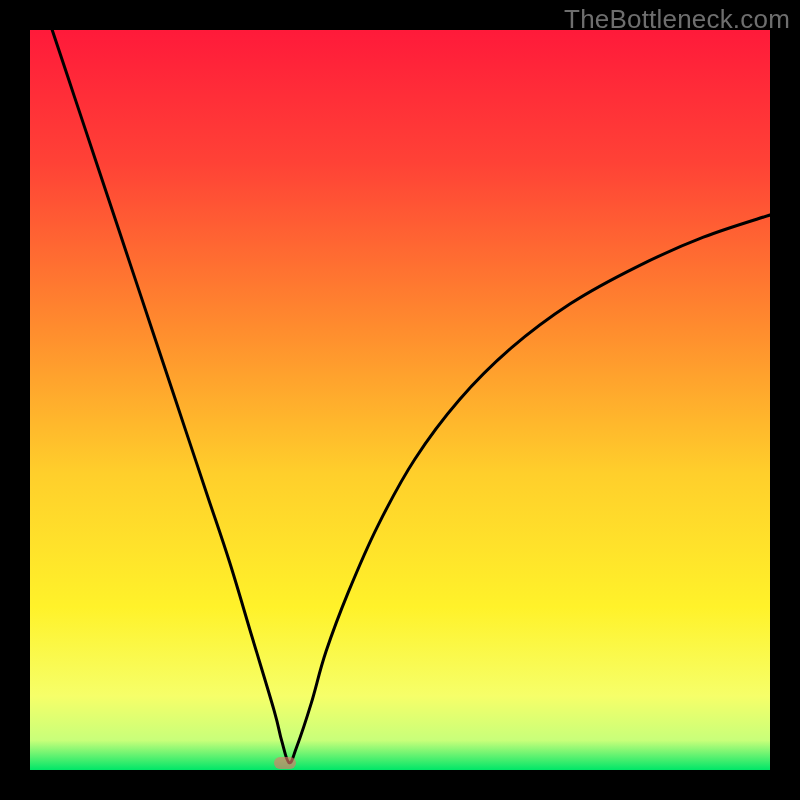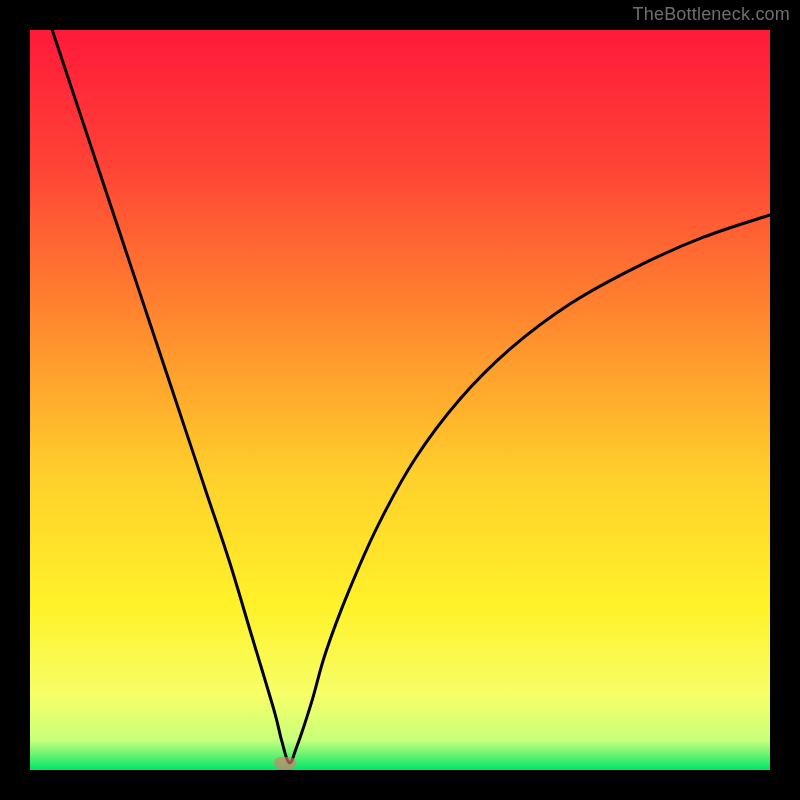--- a/index.html
+++ b/index.html
@@ -25,21 +25,21 @@
     left: 30px;
     width: 740px;
     height: 740px;
     
   }
   .watermark {
     position: absolute;
     top: 4px;
     right: 10px;
     color: #6e6e6e;
-    font-size: 18px;
+    font-size: 26px;
     font-weight: 500;
     letter-spacing: 0.2px;
   }
   svg.curve {
     position: absolute;
     top: 0;
     left: 0;
     width: 740px;
     height: 740px;
     overflow: visible;

